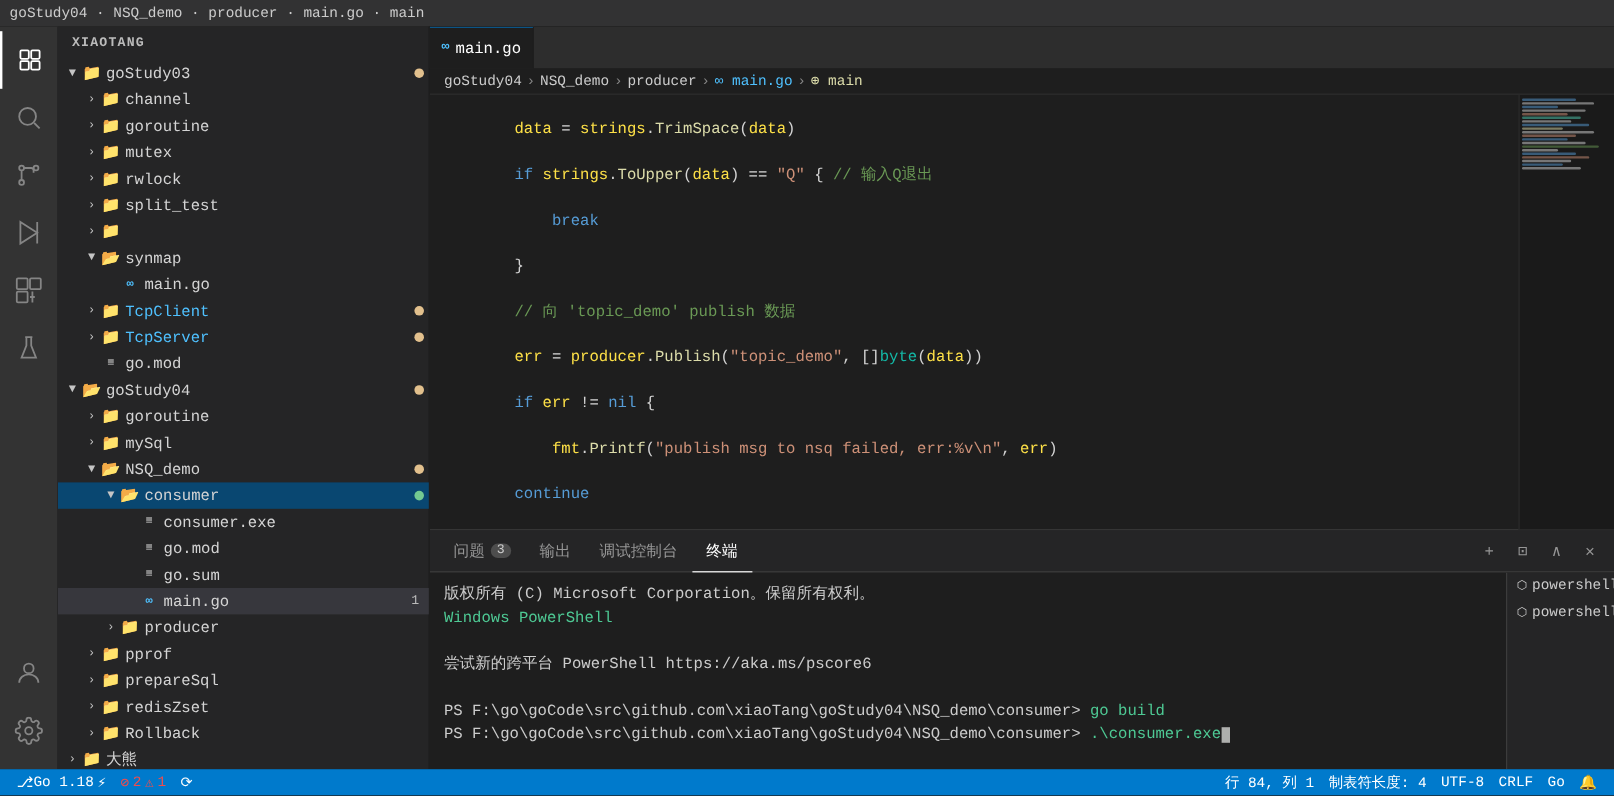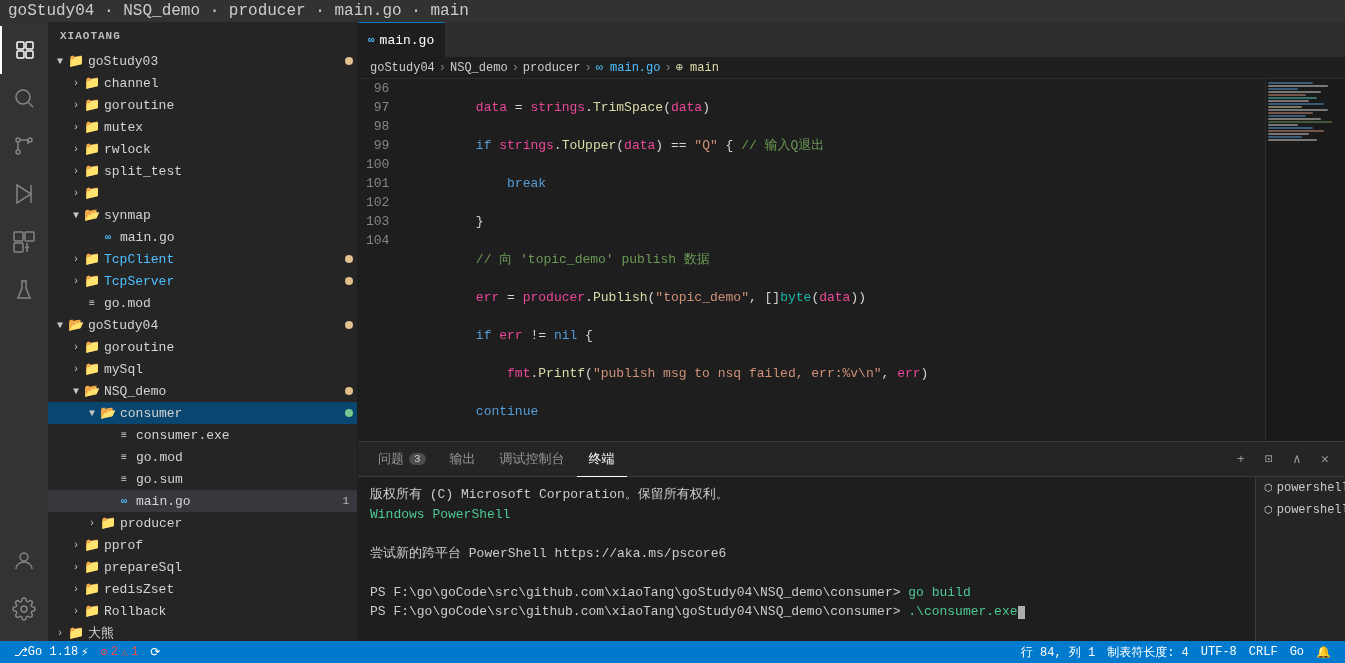--- a/index.html
+++ b/index.html
@@ -18,21 +18,21 @@
     
     .title-bar {
       height: 22px;
       background: #323233;
       display: flex;
       align-items: center;
       padding: 0 8px;
       flex-shrink: 0;
     }
     .title-bar-text {
-      font-size: 16px;
+      font-size: 12px;
       color: #cccccc;
     }
 
     
     .main-layout {
       display: flex;
       flex: 1;
       overflow: hidden;
     }
 
@@ -228,21 +228,21 @@
       color: #d4d4d4;
       white-space: pre;
     }
     .code-line { height: 19px; }
 
     
     .kw { color: #569cd6; }
     .str { color: #ce9178; }
     .fn { color: #dcdcaa; }
     .cm { color: #6a9955; }
-    .var { color: #ec4899; }
+    .var { color: #fde047; }
     .op { color: #d4d4d4; }
     .type { color: #14b8a6; }
 
     
     .panel-area {
       height: 200px;
       background: #1e1e1e;
       display: flex;
       flex-direction: column;
       border-top: 1px solid #3c3c3c;
@@ -620,31 +620,20 @@
       <span class="breadcrumb-sep">›</span>
       <span>producer</span>
       <span class="breadcrumb-sep">›</span>
       <span style="color:#4fc1ff;">∞ main.go</span>
       <span class="breadcrumb-sep">›</span>
       <span style="color:#dcdcaa;">⊕ main</span>
     </div>
 
     <div class="code-editor">
       <div class="code-content">
-        <div class="line-numbers">
-          <div class="line-number">96</div>
-          <div class="line-number">97</div>
-          <div class="line-number">98</div>
-          <div class="line-number">99</div>
-          <div class="line-number">100</div>
-          <div class="line-number">101</div>
-          <div class="line-number">102</div>
-          <div class="line-number">103</div>
-          <div class="line-number">104</div>
-        </div>
         <div class="code-lines">
 <div class="code-line">        <span class="var">data</span> <span class="op">=</span> <span class="var">strings</span>.<span class="fn">TrimSpace</span>(<span class="var">data</span>)</div>
 <div class="code-line">        <span class="kw">if</span> <span class="var">strings</span>.<span class="fn">ToUpper</span>(<span class="var">data</span>) <span class="op">==</span> <span class="str">"Q"</span> { <span class="cm">// 输入Q退出</span></div>
 <div class="code-line">            <span class="kw">break</span></div>
 <div class="code-line">        }</div>
 <div class="code-line">        <span class="cm">// 向 'topic_demo' publish 数据</span></div>
 <div class="code-line">        <span class="var">err</span> <span class="op">=</span> <span class="var">producer</span>.<span class="fn">Publish</span>(<span class="str">"topic_demo"</span>, []<span class="type">byte</span>(<span class="var">data</span>))</div>
 <div class="code-line">        <span class="kw">if</span> <span class="var">err</span> <span class="op">!=</span> <span class="kw">nil</span> {</div>
 <div class="code-line">            <span class="var">fmt</span>.<span class="fn">Printf</span>(<span class="str">"publish msg to nsq failed, err:%v\n"</span>, <span class="var">err</span>)</div>
 <div class="code-line">        <span class="kw">continue</span></div>

